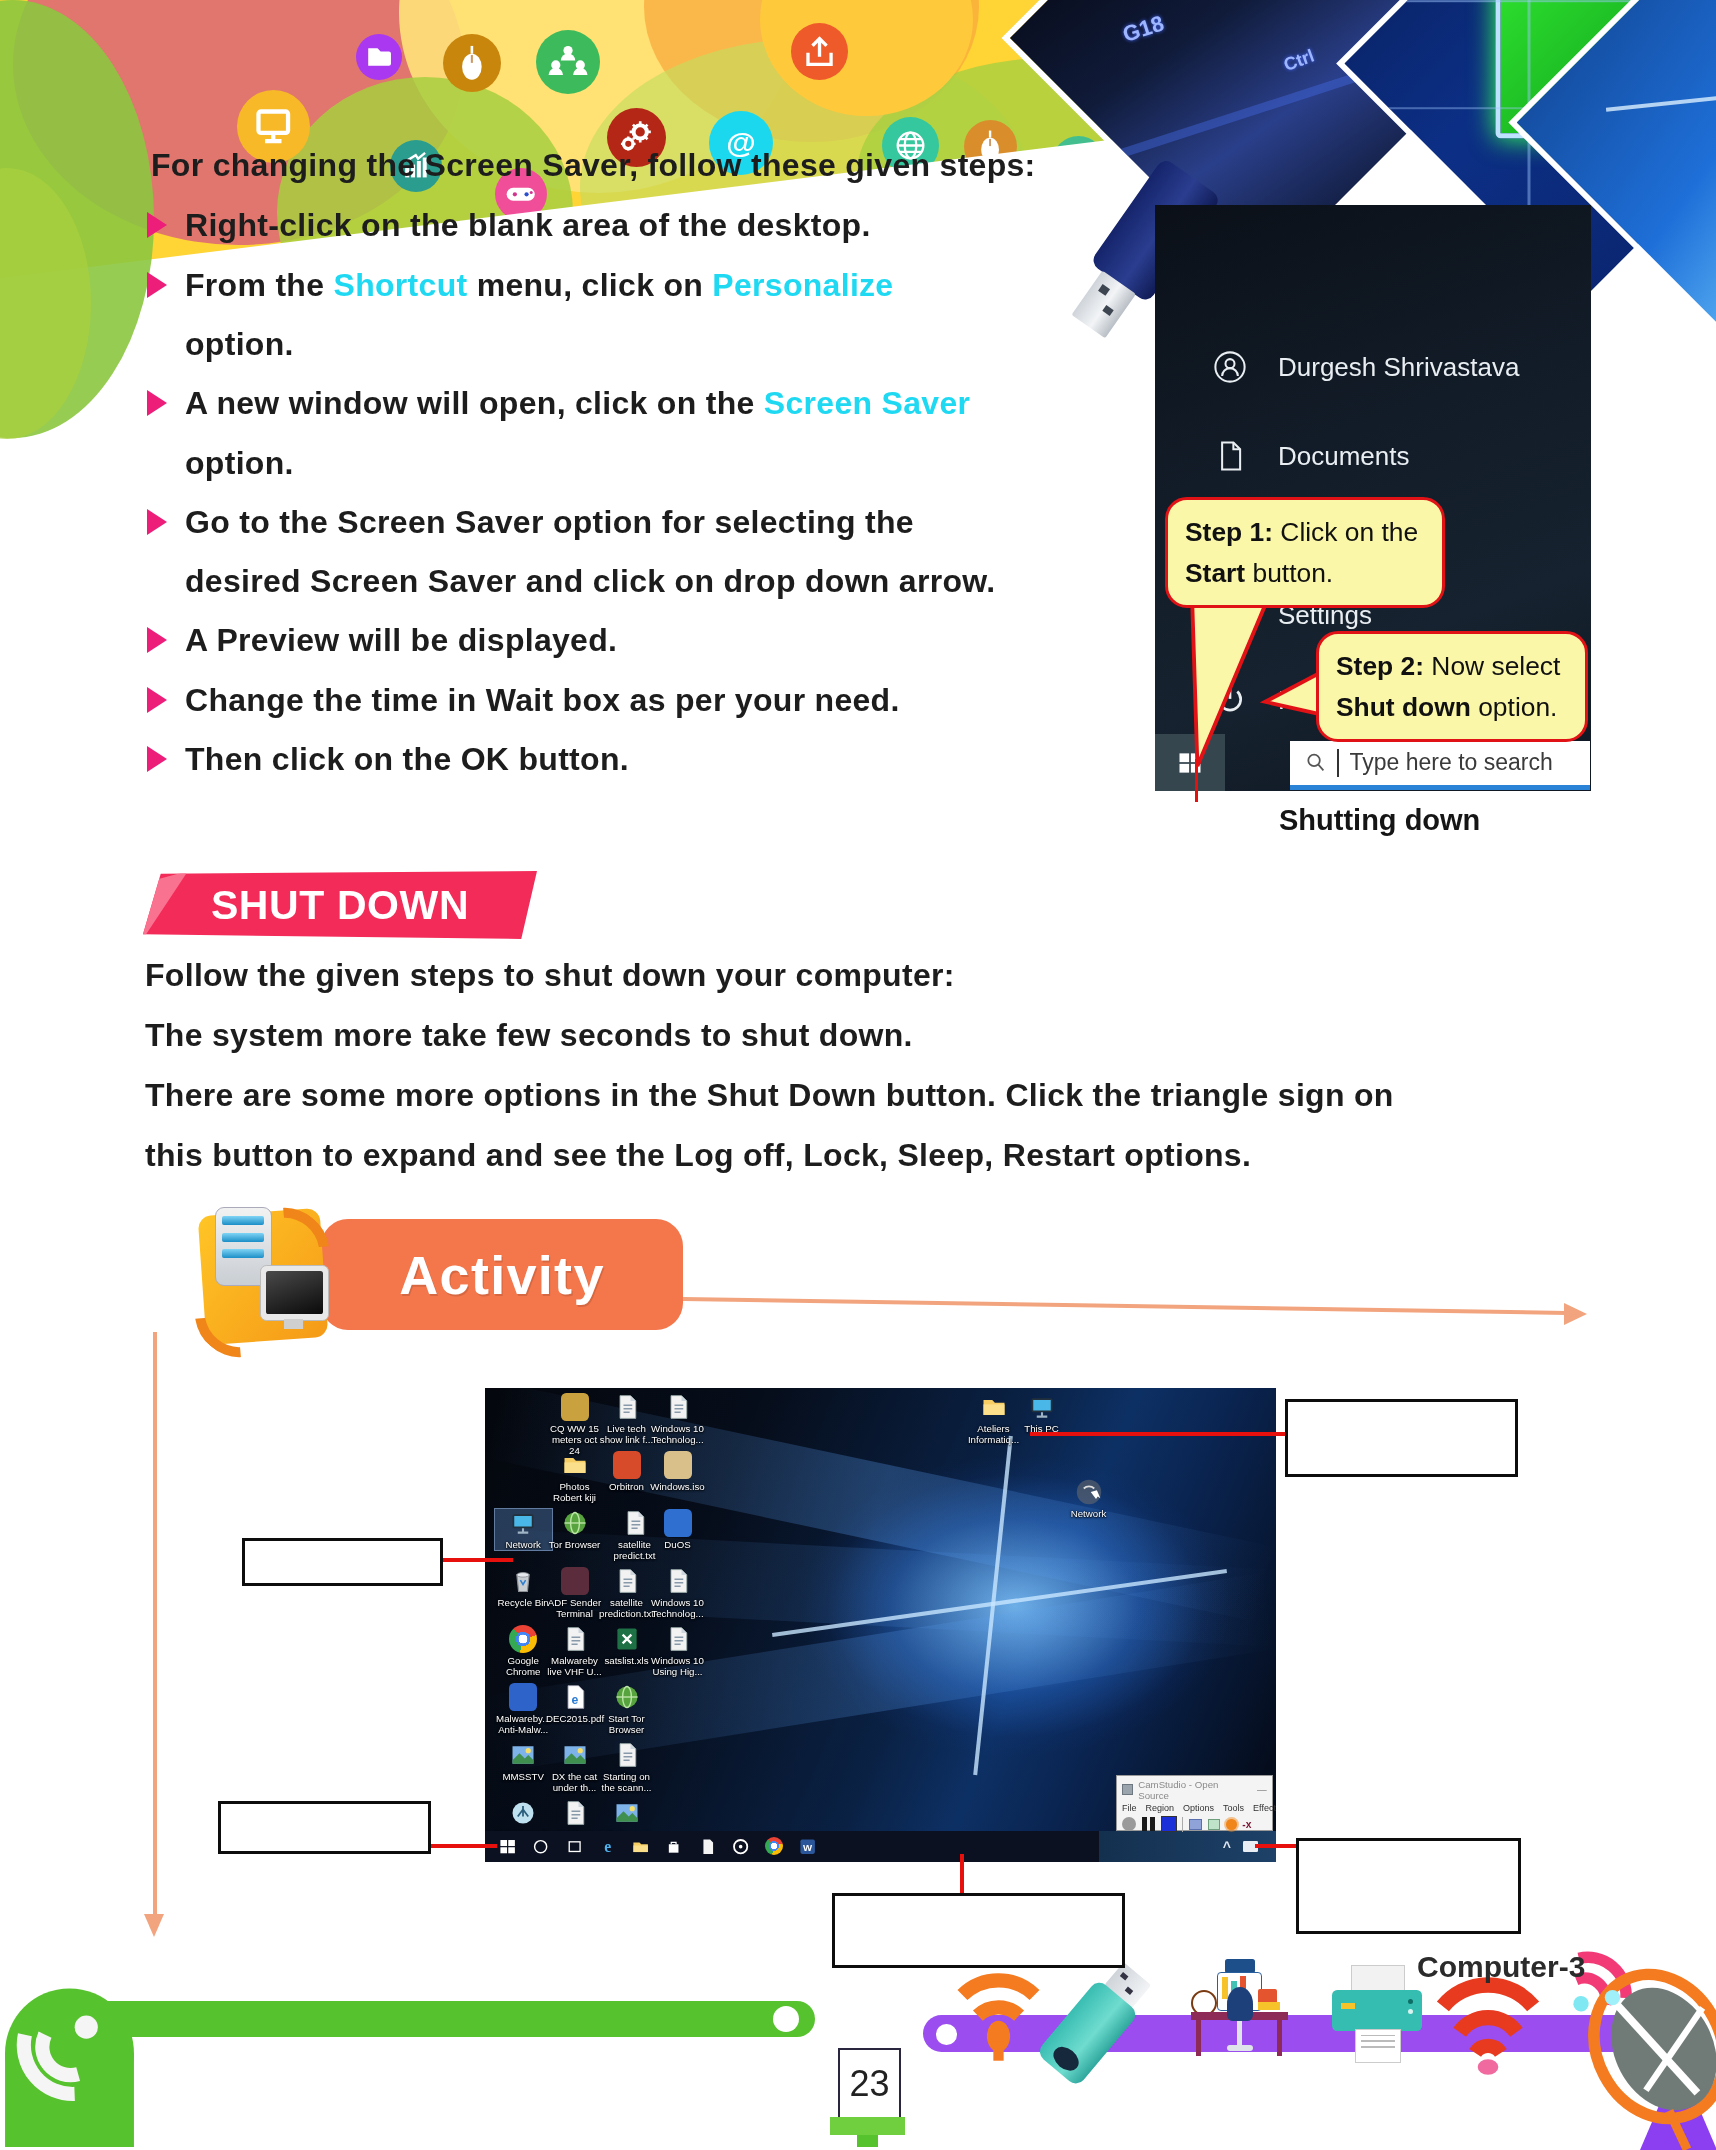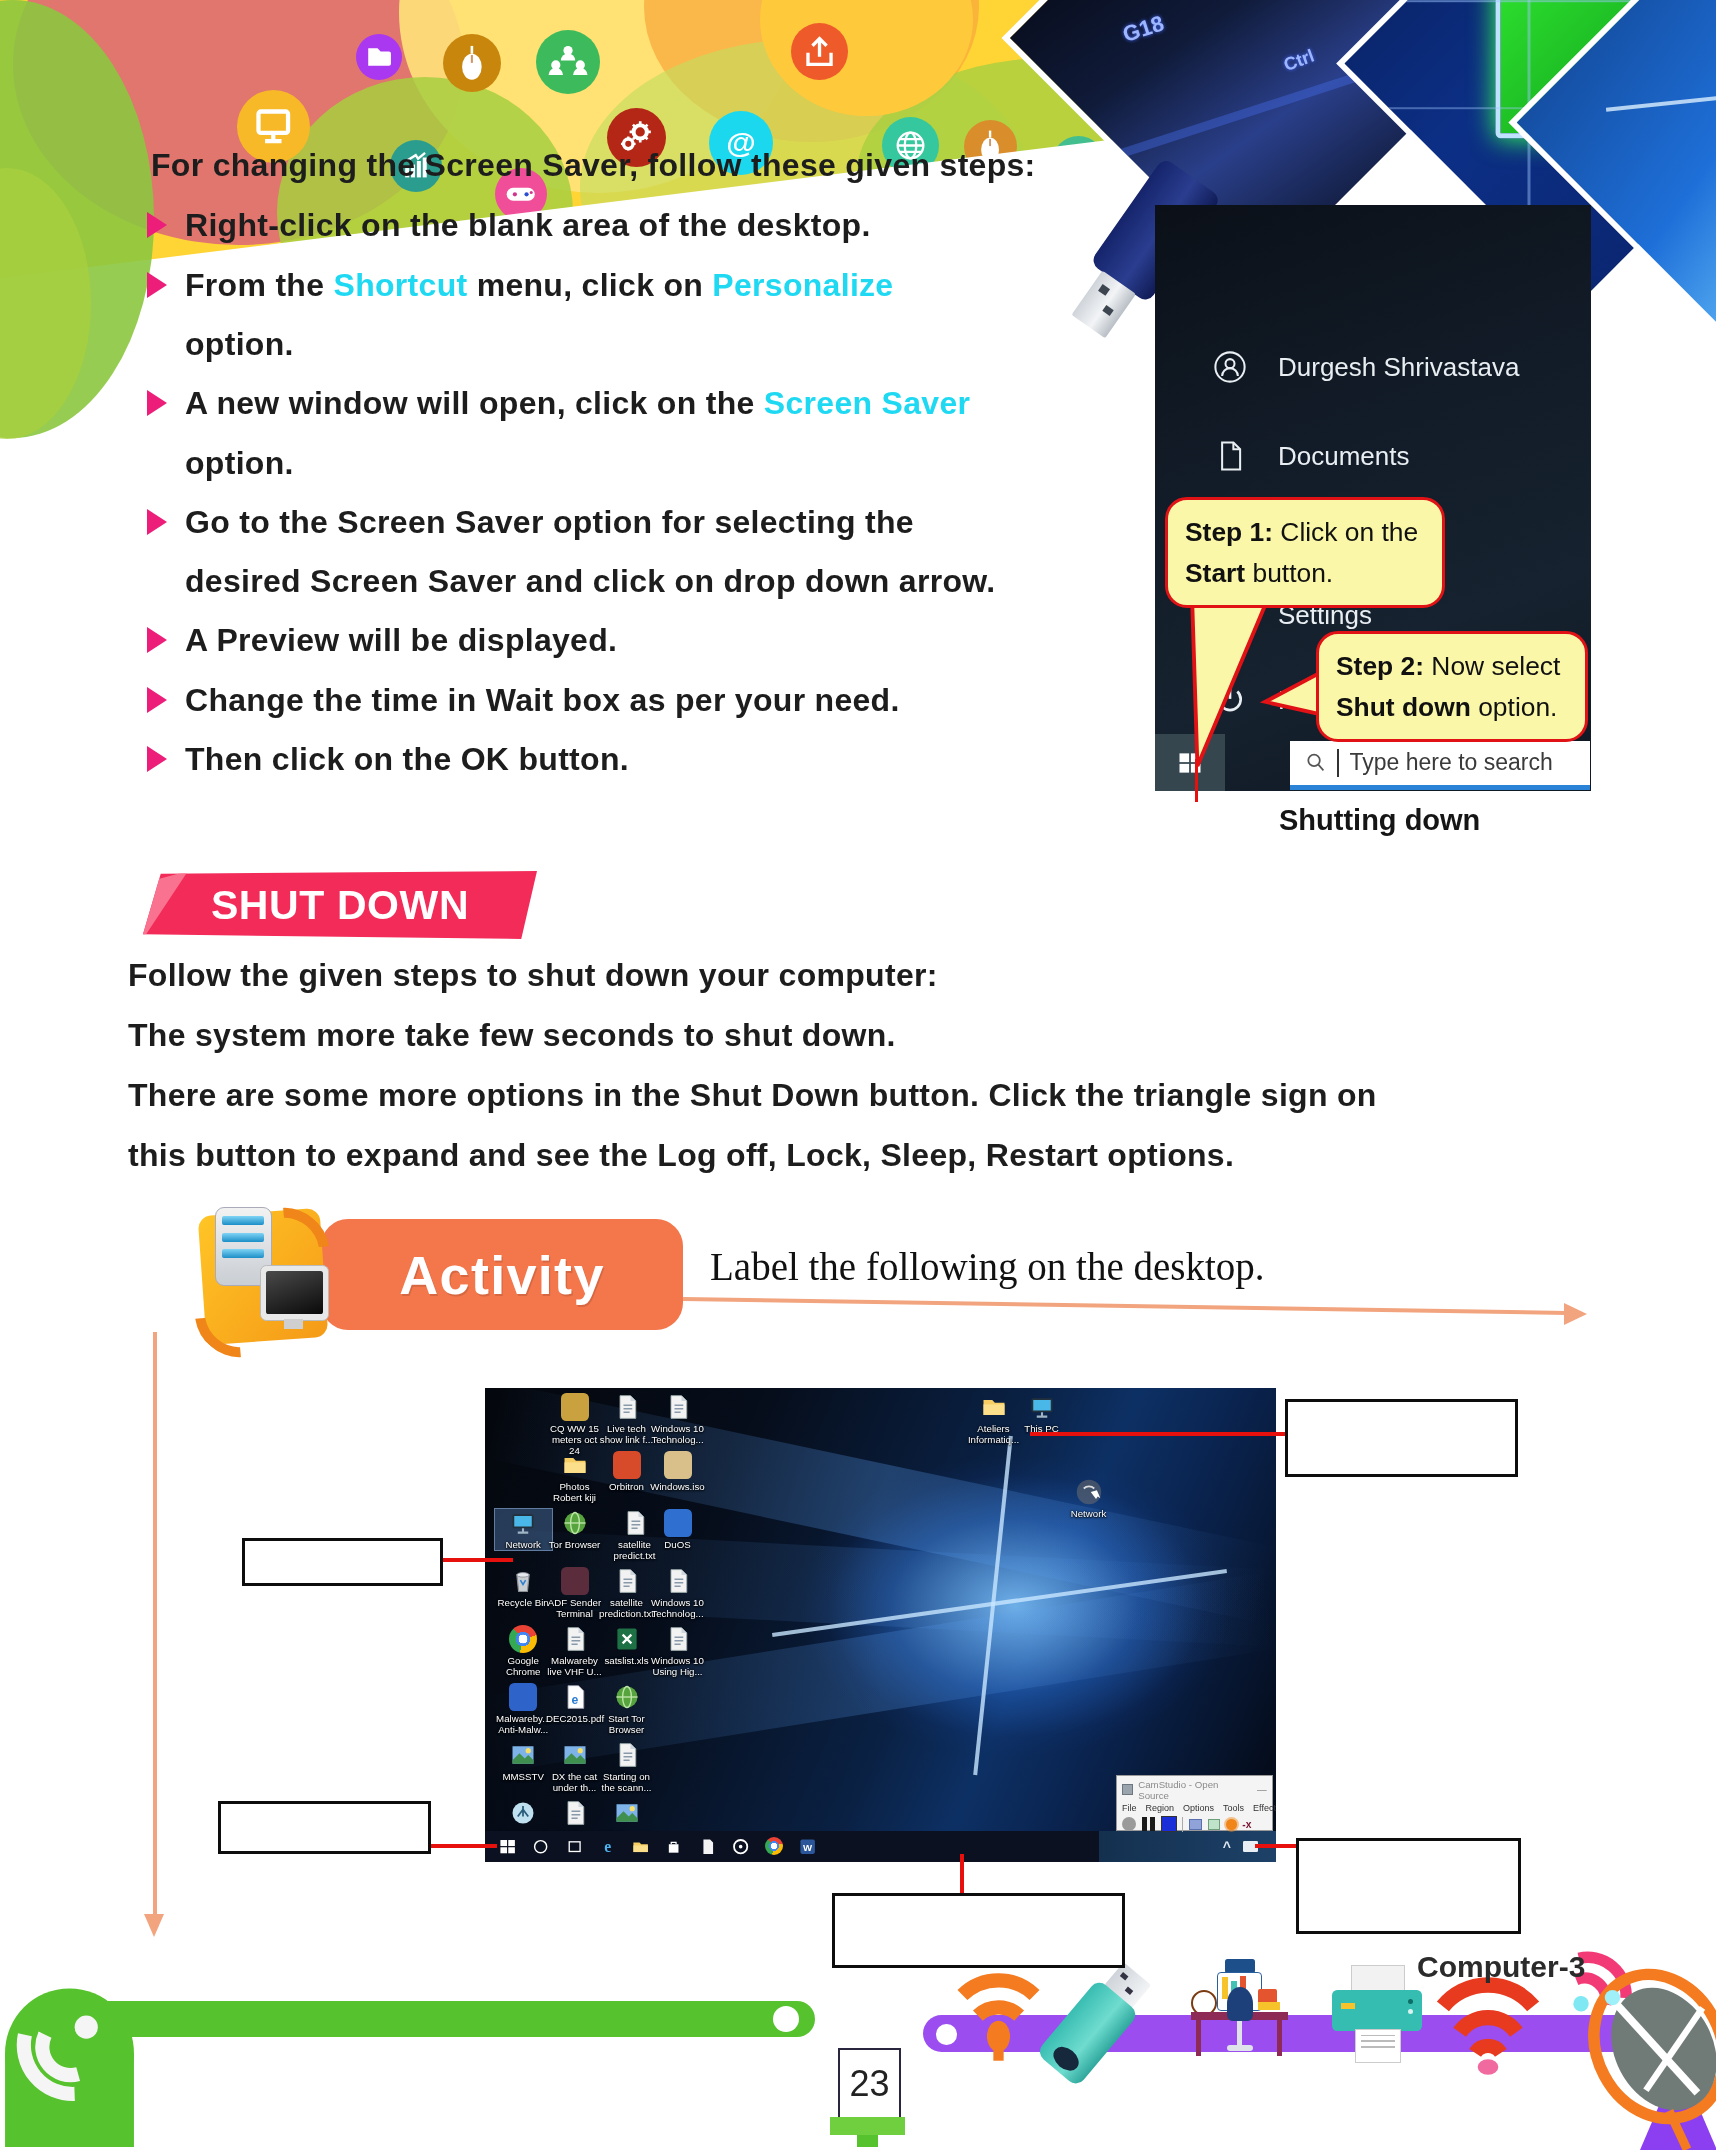--- a/index.html
+++ b/index.html
@@ -23,21 +23,21 @@
   .usb .conn i+i{left:23px;top:26px;}
   
   .h1{position:absolute;font-size:32px;font-weight:600;letter-spacing:0.3px;z-index:10;}
   .bline{position:absolute;left:145px;z-index:10;font-size:32px;font-weight:600;letter-spacing:0.3px;white-space:nowrap;}
   .bline .txt{margin-left:40px;}
   .bline.noarrow .txt{margin-left:40px;}
   .tri{position:absolute;left:1.9px;top:5.2px;width:0;height:0;border-left:20.6px solid #EC1E79;
        border-top:13px solid transparent;border-bottom:13px solid transparent;}
   .cyan{color:#1FD9F2;}
   .bold{font-weight:800;}
-  .para{position:absolute;left:128px;font-size:32px;font-weight:600;letter-spacing:0.3px;white-space:nowrap;z-index:10;}
+  .para{position:absolute;left:145px;font-size:32px;font-weight:600;letter-spacing:0.3px;white-space:nowrap;z-index:10;}
   
   .smenu{position:absolute;left:1155px;top:205px;width:436px;height:586px;z-index:10;
          background:linear-gradient(160deg,#0b1018 0%,#121c28 40%,#16222f 70%,#0e1722 100%);}
   .srow{position:absolute;left:57px;display:flex;align-items:center;gap:30px;color:#e9eef2;font-size:26px;}
   .srow svg{width:36px;height:36px;flex:none;}
   .stile{position:absolute;left:0;bottom:0;width:70px;height:57px;background:#35464f;display:flex;align-items:center;justify-content:center;}
   .sbar{position:absolute;left:135px;bottom:1.3px;width:300px;height:49px;background:#fff;border-bottom:5.2px solid #2a83d6;
         display:flex;align-items:center;color:#3a3a3a;font-size:23px;gap:10.3px;padding-left:14px;box-sizing:border-box;}
   .callout{position:absolute;background:#FBF7A8;border:3.9px solid #E01216;border-radius:22px;z-index:12;
            font-size:26.4px;color:#111;padding:11.6px 17px;line-height:1.55;}
@@ -346,21 +346,20 @@
         <i></i>
       </div>
     <div class="mon">
         <i></i>
       </div>
     <div class="stand"></div>
   </div>
   <div class="actbadge">
       <span>Activity</span>
     </div>
-  <div class="serif1" style="left:710px;top:1244px;font-size:39px;">Label the following on the desktop.</div>
 
   <div class="oline" style="left:683px;top:1304px;width:884px;height:3.9px;transform:rotate(0.9deg);"></div>
   <div class="abs" style="left:1564px;top:1303px;width:0;height:0;border-left:23px solid #F2A47E;border-top:11px solid transparent;border-bottom:11px solid transparent;z-index:9;"></div>
   <div class="oline" style="left:153px;top:1332px;width:3.9px;height:583px;"></div>
   <div class="abs" style="left:144px;top:1914px;width:0;height:0;border-top:23px solid #F2A47E;border-left:10.3px solid transparent;border-right:10.3px solid transparent;z-index:9;"></div>
 
   <div class="desk">
     <div class="beam" style="top:16%;transform:rotate(12deg);"></div>
     <div class="beam" style="top:52%;transform:rotate(-9deg);opacity:.8;"></div>
     <div class="beam" style="top:34%;transform:rotate(3deg);opacity:.5;"></div>

